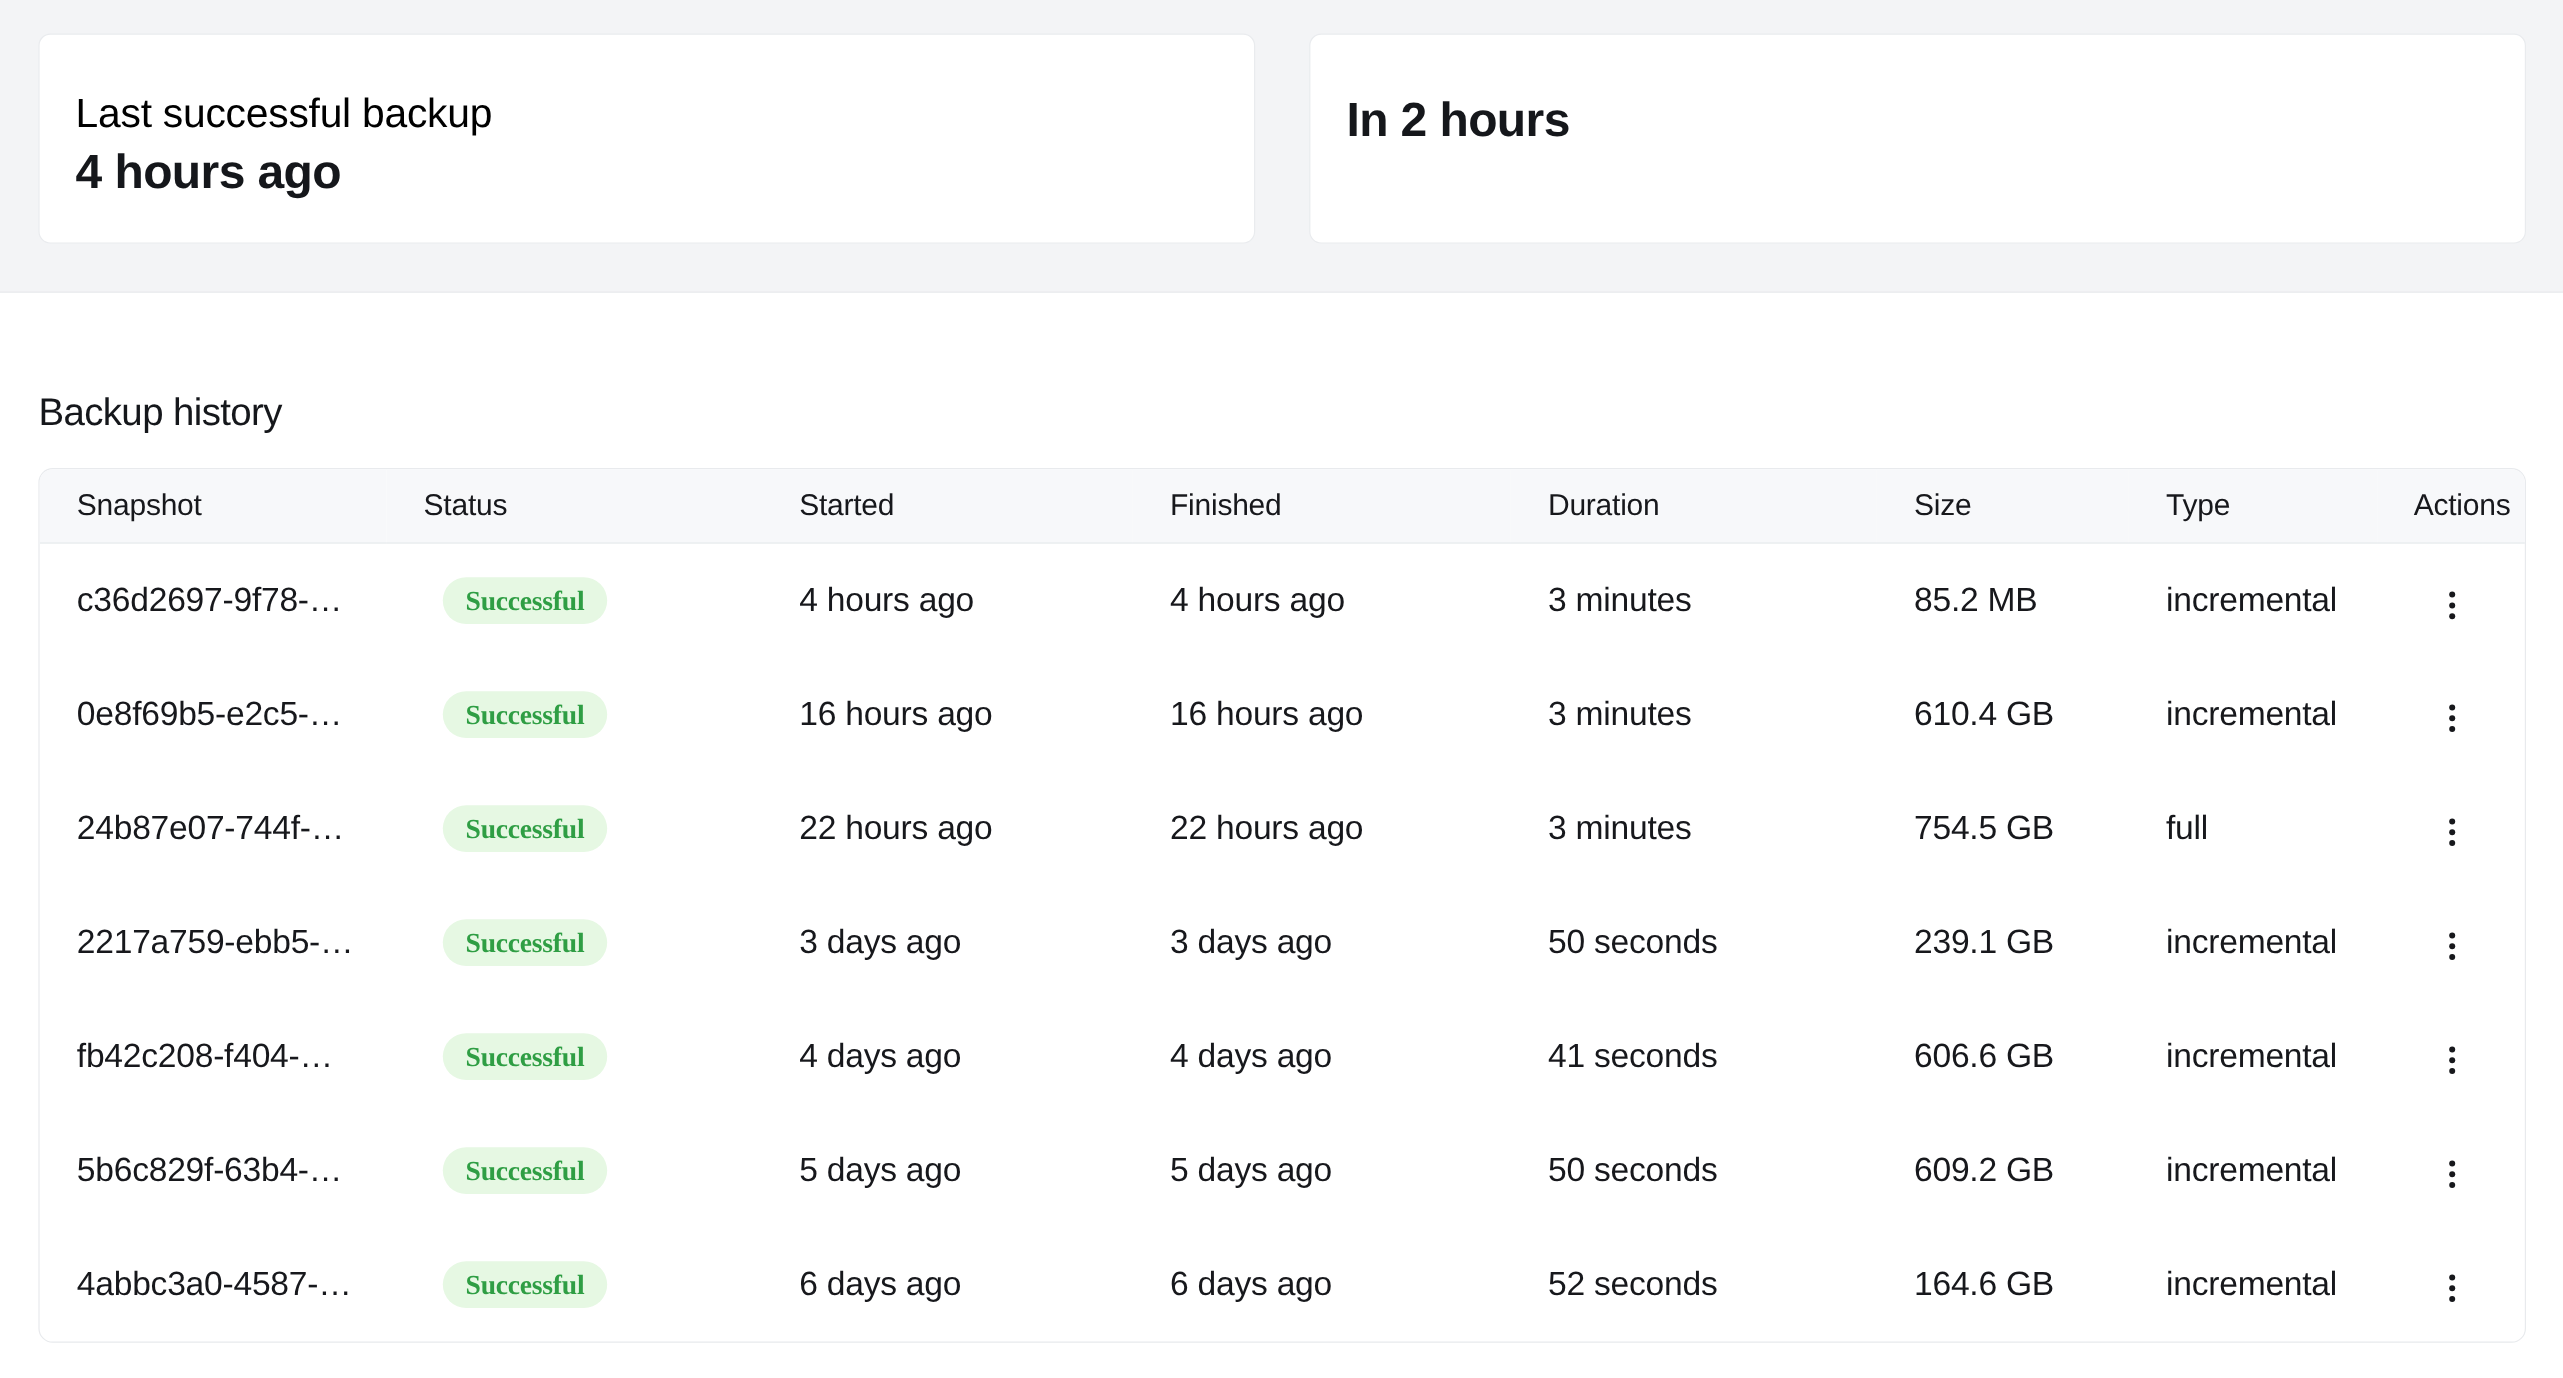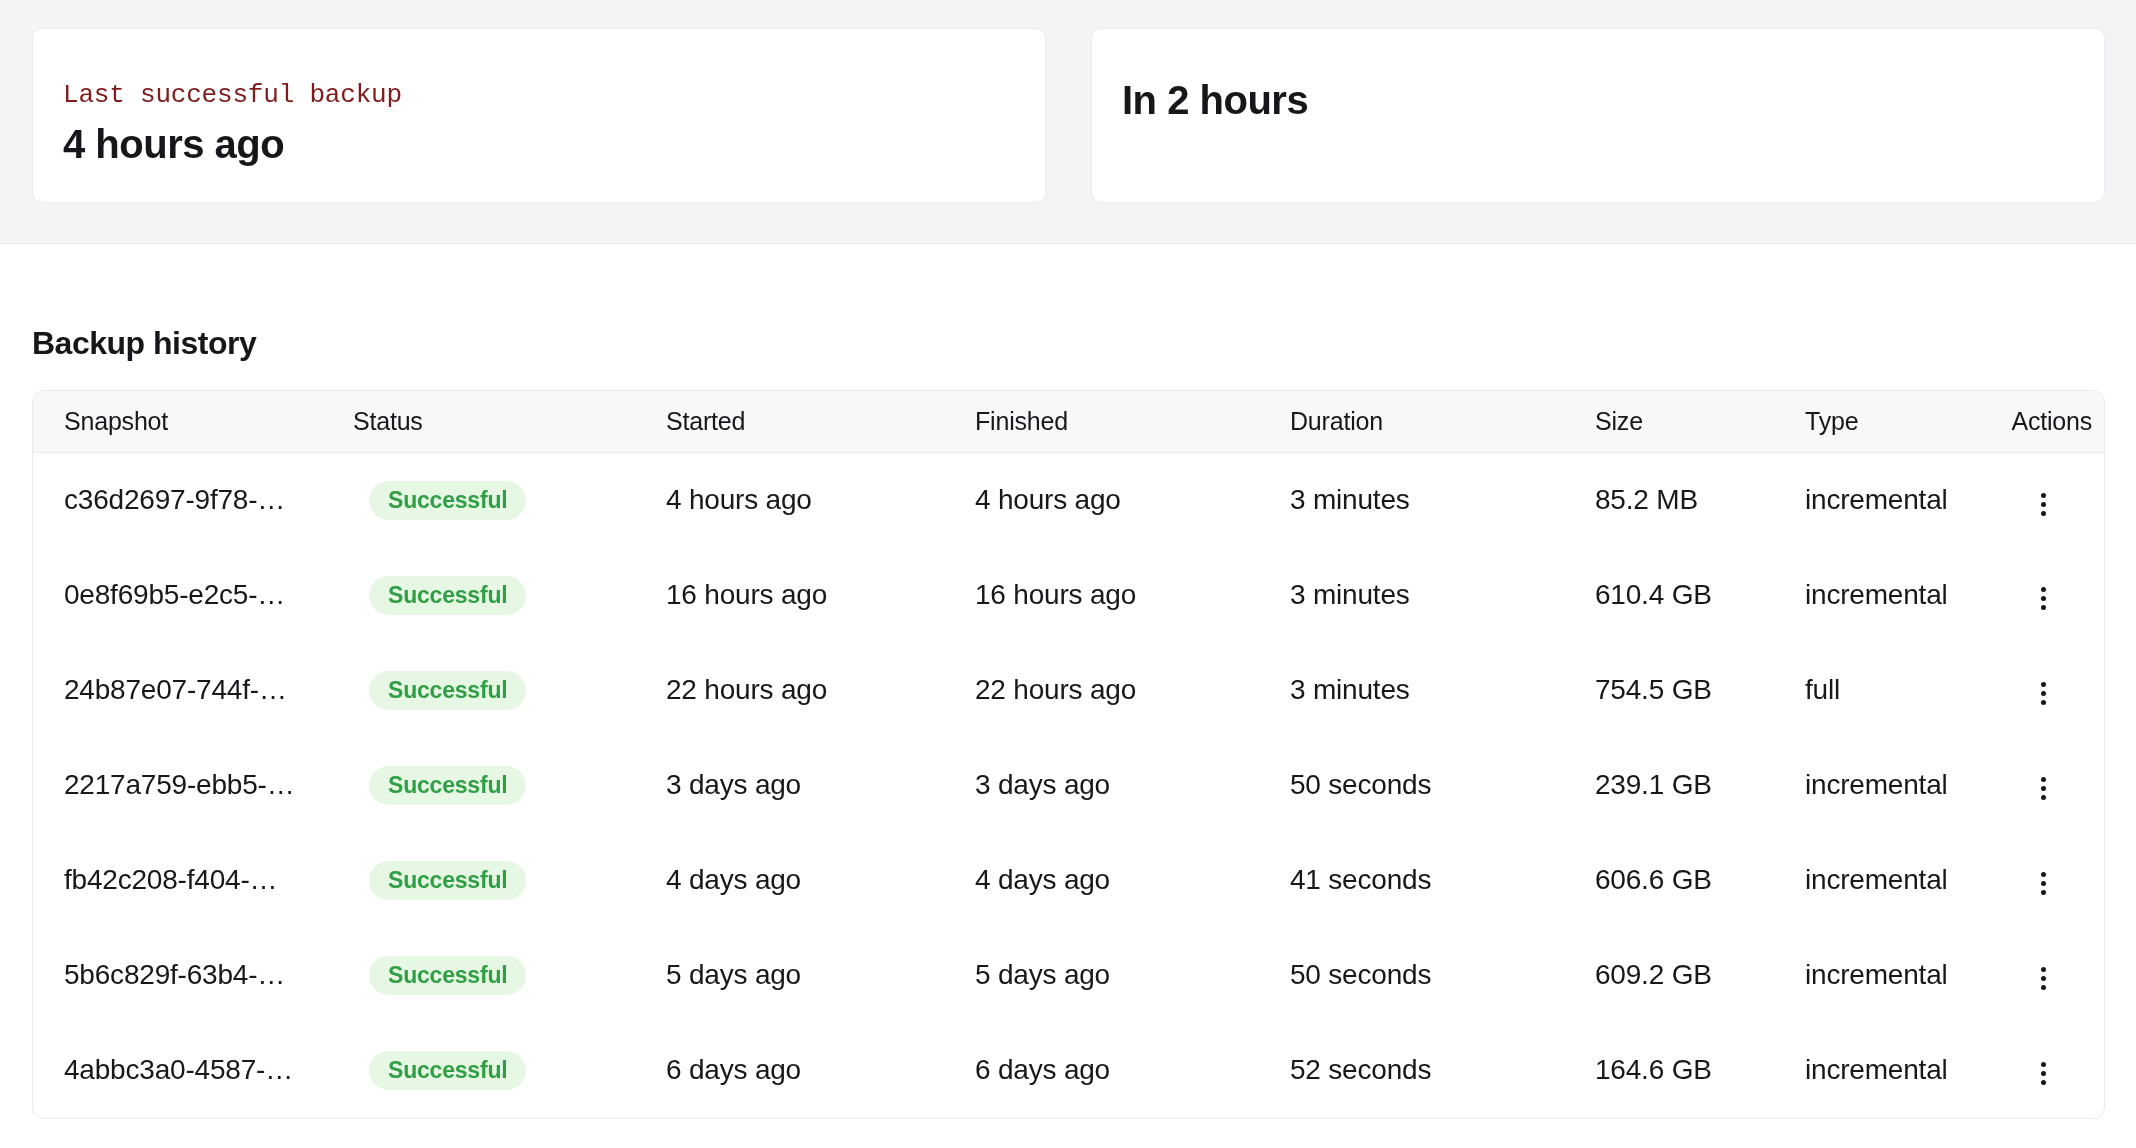--- a/index.html
+++ b/index.html
@@ -25,40 +25,39 @@
   }
   .card {
     flex: 1;
     background: #ffffff;
     border: 1px solid #e9ebee;
     border-radius: 10px;
     height: 175px;
     padding: 46px 30px 0 30px;
   }
   .card-label {
-    font-size: 26px;
+    font-size: 34px;
     line-height: 40px;
-    color: #7f1d1d;
+    color: #000000;
     margin: 0 0 4px 0;
-    font-family: Liberation Mono, monospace;
   }
   .card-value {
     font-size: 40px;
     line-height: 50px;
     font-weight: bold;
     color: #15171b;
     letter-spacing: -0.5px;
   }
 
   
   .main { padding: 78px 31px 0 32px; background: #ffffff; }
   .section-title {
     font-size: 32px;
     line-height: 42px;
-    font-weight: bold;
+    font-weight: normal;
     margin: 0 0 26px 0;
     color: #15171b;
     letter-spacing: -0.5px;
   }
   .table-wrap {
     border: 1px solid #e8eaed;
     border-radius: 12px;
     overflow: hidden;
     background: #ffffff;
   }
@@ -89,20 +88,21 @@
     display: inline-block;
     margin-left: 16px;
     background: var(--badge-bg, #e6f8e3);
     color: var(--badge-fg, #2f9e44);
     font-size: 23px;
     font-weight: bold;
     line-height: 39px;
     padding: 0 19px;
     border-radius: 20px;
     letter-spacing: -0.2px;
+    font-family: Liberation Serif, serif;
   }
 
   .kebab-btn {
     display: inline-flex;
     flex-direction: column;
     align-items: center;
     justify-content: center;
     gap: 4px;
     width: 48px;
     height: 48px;

